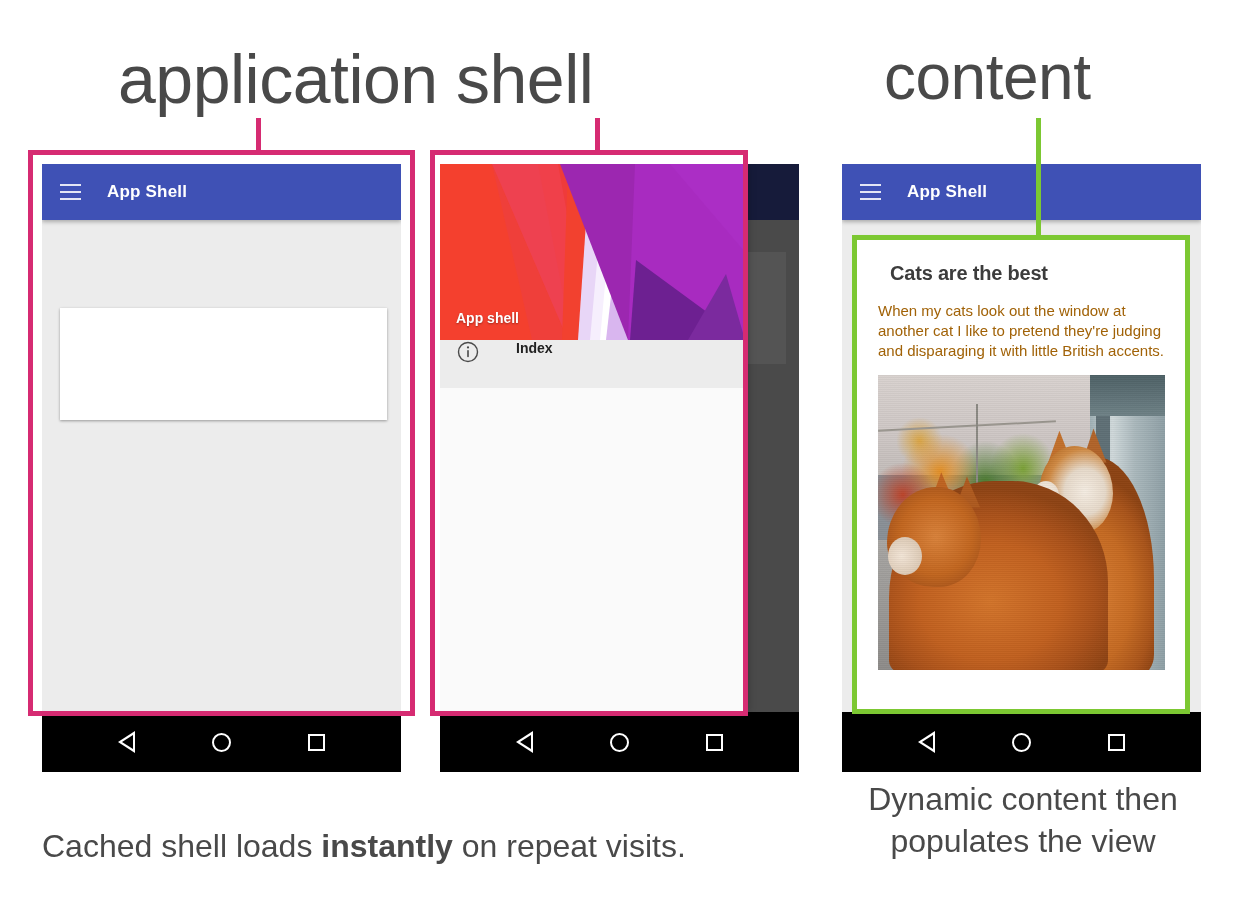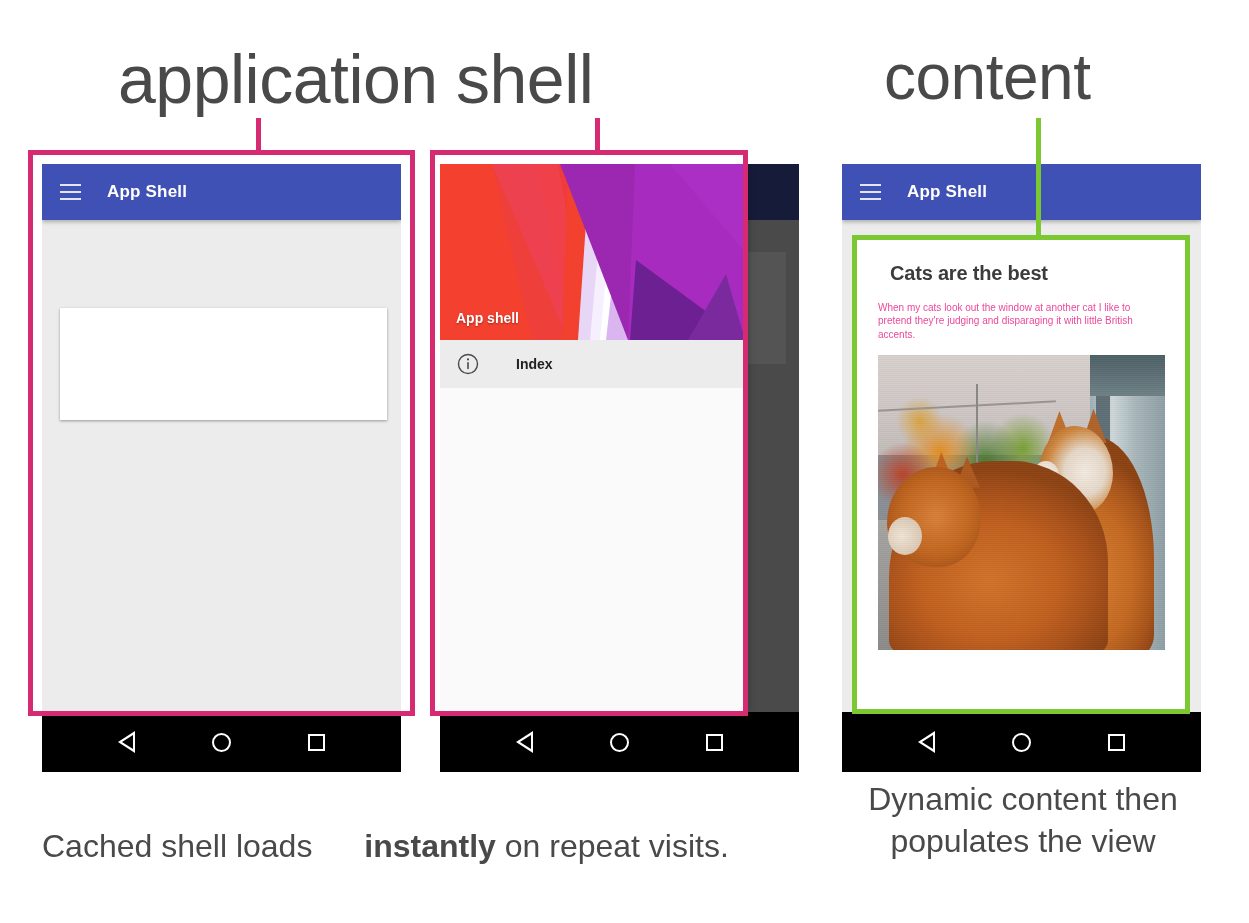--- a/index.html
+++ b/index.html
@@ -81,32 +81,32 @@
   .scrim-appbar { position:absolute; left:0; top:0; right:0; height:56px; background:#161b3a; }
   .scrim-card { position:absolute; left: 26px; top: 88px; width: 320px; height: 112px;
                 background: #545454; }
   .drawer { position:absolute; left:0; top:0; width: 305px; height:100%;
             background:#fafafa; box-shadow: 2px 0 8px rgba(0,0,0,.35); overflow:hidden; }
   .drawer-header { position:relative; width:100%; height:176px; overflow:hidden; background:#f4402e; }
   .mat-layer { position:absolute; inset:0; }
   .drawer-header-label { position:absolute; left:16px; bottom:14px; color:#fff; font-weight:700; font-size:14px;
                          text-shadow: 0 1px 2px rgba(0,0,0,.35); z-index: 9; }
   .drawer-list { position:relative; }
-  .drawer-item { display:flex; align-items:center; height:48px; padding-left:16px; }
+  .drawer-item { display:flex; align-items:flex-start; height:48px; padding-left:16px; }
   .drawer-item.active { background:#ececec; }
   .di-icon { width: 24px; height: 24px; flex: none; }
   .di-label { margin-left: 36px; font-size: 14px; color: #3b3b3b; }
   .drawer-item.active .di-label { font-weight: 700; color: #222; }
 
   
   .content-scroll { position:absolute; left:0; right:0; top:56px; bottom:0; background:#ececec; }
   .content-card { position:absolute; left: 14px; top: 16px; right: 14px; bottom: -20px; background:#fff;
                   box-shadow: 0 1px 3px rgba(0,0,0,.18); }
   .article-title { margin: 26px 22px 0 34px; font-size: 20px; font-weight: 700; color: #3c3c3c; letter-spacing: -0.2px; }
-  .article-body { margin: 16px 22px 0 22px; font-size: 10px; line-height: 1.33; color: #ec4899; }
+  .article-body { margin: 16px 22px 0 22px; font-size: 15px; line-height: 1.33; color: #a16207; }
   .article-photo { margin: 14px 22px 0 22px; height: 295px; position: relative; overflow: hidden; background:#8a9096; }
 
   
   .cp { position:absolute; }
   .cp-sky     { left:0; top:0; width:100%; height:34%;
                 background: linear-gradient(180deg,#d9d2cf 0%,#cfc8c6 55%,#c3bdba 100%); }
   .cp-ground  { left:0; top:56%; width:100%; height:44%;
                 background: linear-gradient(180deg,#a8a6a3 0%,#8e8c8a 100%); }
   .cp-trees   { left:0; top:12%; width:72%; height:52%;
                 background:
@@ -150,21 +150,21 @@
   .cp-cat2-muz{ right:37%; top:36%; width:9%; height:10%;
                 background: radial-gradient(ellipse at 45% 50%, #fbf5ee 0%, #ece0d2 68%, rgba(236,224,210,0) 100%);
                 border-radius:50%; }
   .cp-cat2-nose{ right:41.5%; top:40%; width:3%; height:2.4%; background:#d08a93; border-radius:50%; }
   .cp-grain   { inset:0; background: repeating-linear-gradient(0deg, rgba(0,0,0,.035) 0 1px, rgba(255,255,255,.02) 1px 2px); }
 
   
   .caption { position: absolute; color: #494949; font-weight: 300; font-size: 32px;
              font-family: "Liberation Sans", sans-serif; white-space: nowrap; }
   #caption-left  { left: 42px; top: 828px; }
-  #caption-left b { font-weight: 700; margin-left: 43px; }
+  #caption-left b { font-weight: 700; }
   #caption-right { left: 840px; top: 778px; width: 366px; text-align: center;
                    white-space: normal; line-height: 1.32; }
 </style>
 </head>
 <body>
 
 <div id="stage">
 
   <div class="annot-label" id="label-app-shell">application shell</div>
   <div class="annot-label" id="label-content">content</div>

